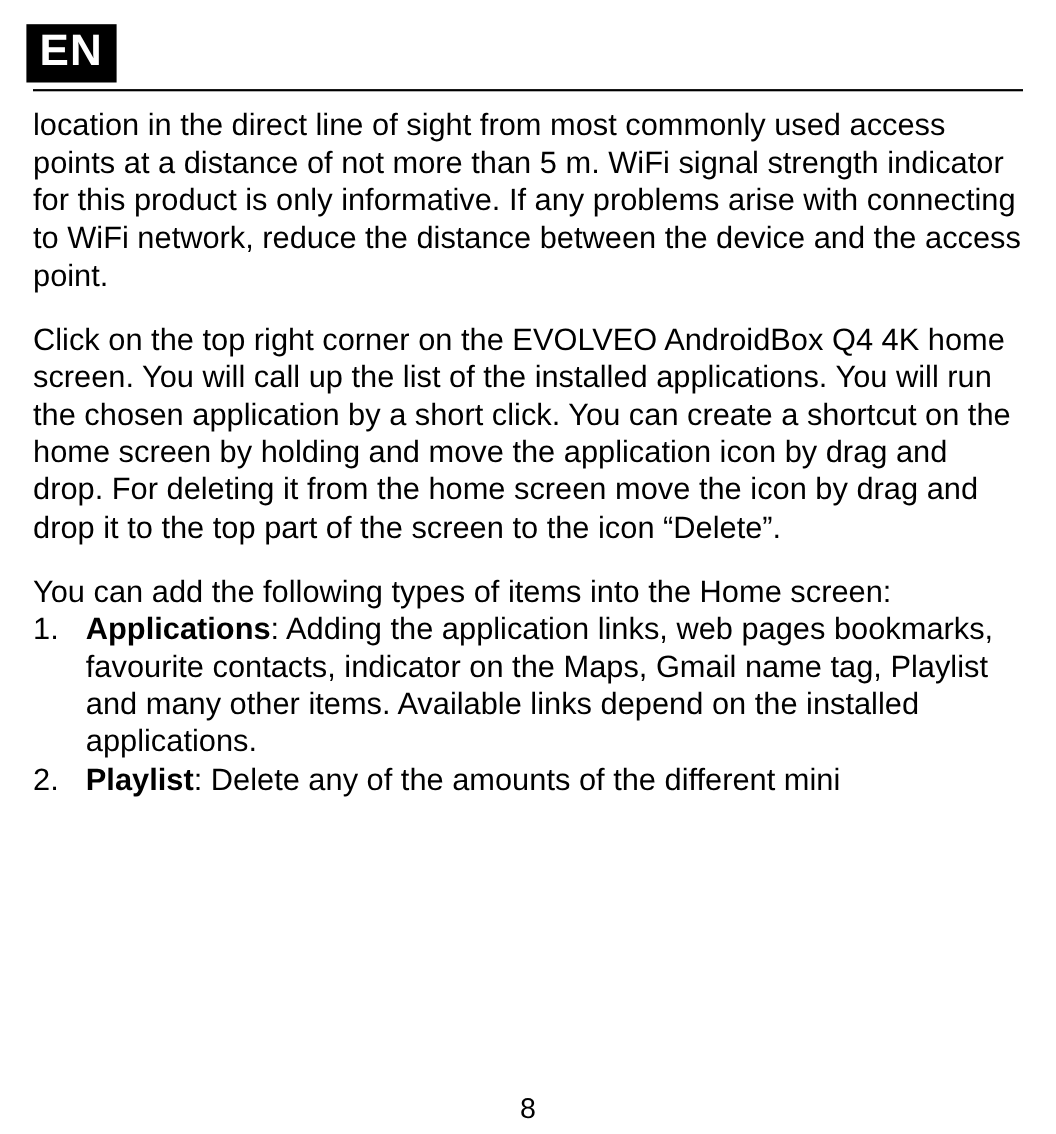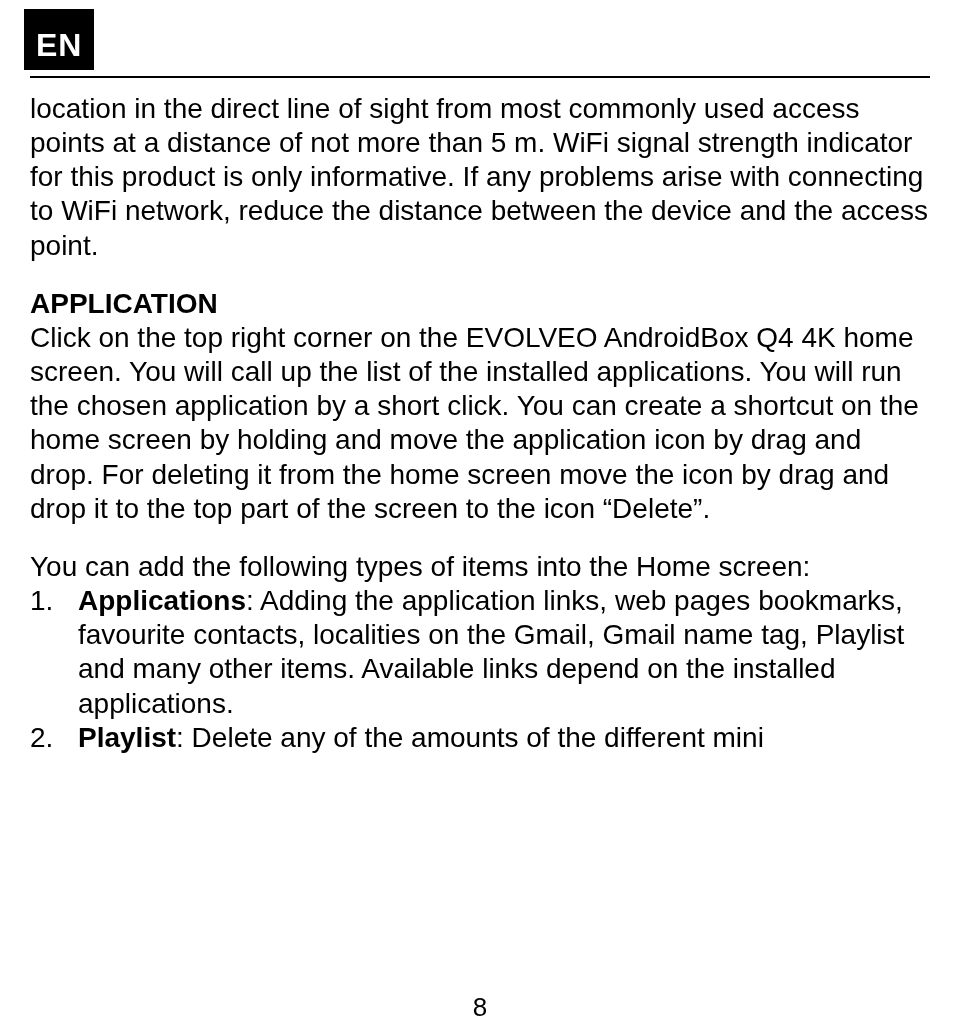--- a/index.html
+++ b/index.html
@@ -10,23 +10,23 @@
     width: 960px;
     height: 1031px;
     position: relative;
     padding: 0 30px;
   }
   .lang-badge {
     display: inline-block;
     background: #000;
     color: #fff;
     font-weight: 700;
-    font-size: 32px;
-    padding: 18px 12px 6px 12px;
-    margin-top: 9px;
+    font-size: 40px;
+    padding: 2px 12px 6px 12px;
+    margin-top: 22px;
     margin-left: -6px;
     letter-spacing: 1px;
   }
   .divider {
     border-top: 2px solid #000;
     margin: 6px 0 14px 0;
   }
   .body-text {
     font-size: 28px;
     line-height: 1.22;
@@ -71,28 +71,27 @@
 <body>
 
 
 
 <div class="lang-badge">EN</div>
 <div class="divider"></div>
 
 <p class="body-text">location in the direct line of sight from most commonly used access points at a distance of not more than 5 m. WiFi signal strength indicator for this product is only informative. If any problems arise with connecting to WiFi network, reduce the distance between the device and the access point.</p>
 
 <div class="body-text">
-  <div class="section-title">APPLICATION</div>
   <span>Click on the top right corner on the EVOLVEO AndroidBox Q4 4K home screen. You will call up the list of the installed applications. You will run the chosen application by a short click. You can create a shortcut on the home screen by holding and move the application icon by drag and drop. For deleting it from the home screen move the icon by drag and drop it to the top part of the screen to the icon “Delete”.</span>
 </div>
 
 <div class="subhead">You can add the following types of items into the Home screen:</div>
 <ol>
   <li>
-    <span style="font-weight:700">Applications</span><span>: Adding the application links, web pages bookmarks, favourite contacts, localities on the Gmail, Gmail name tag, Playlist and many other items. Available links depend on the installed applications.</span>
+    <span style="font-weight:700">Applications</span><span>: Adding the application links, web pages bookmarks, favourite contacts, indicator on the Maps, Gmail name tag, Playlist and many other items. Available links depend on the installed applications.</span>
   </li>
   <li>
     <span style="font-weight:700">Playlist</span><span>: Delete any of the amounts of the different mini</span>
   </li>
 </ol>
 
 <div class="page-number">8</div>
 
 
 

